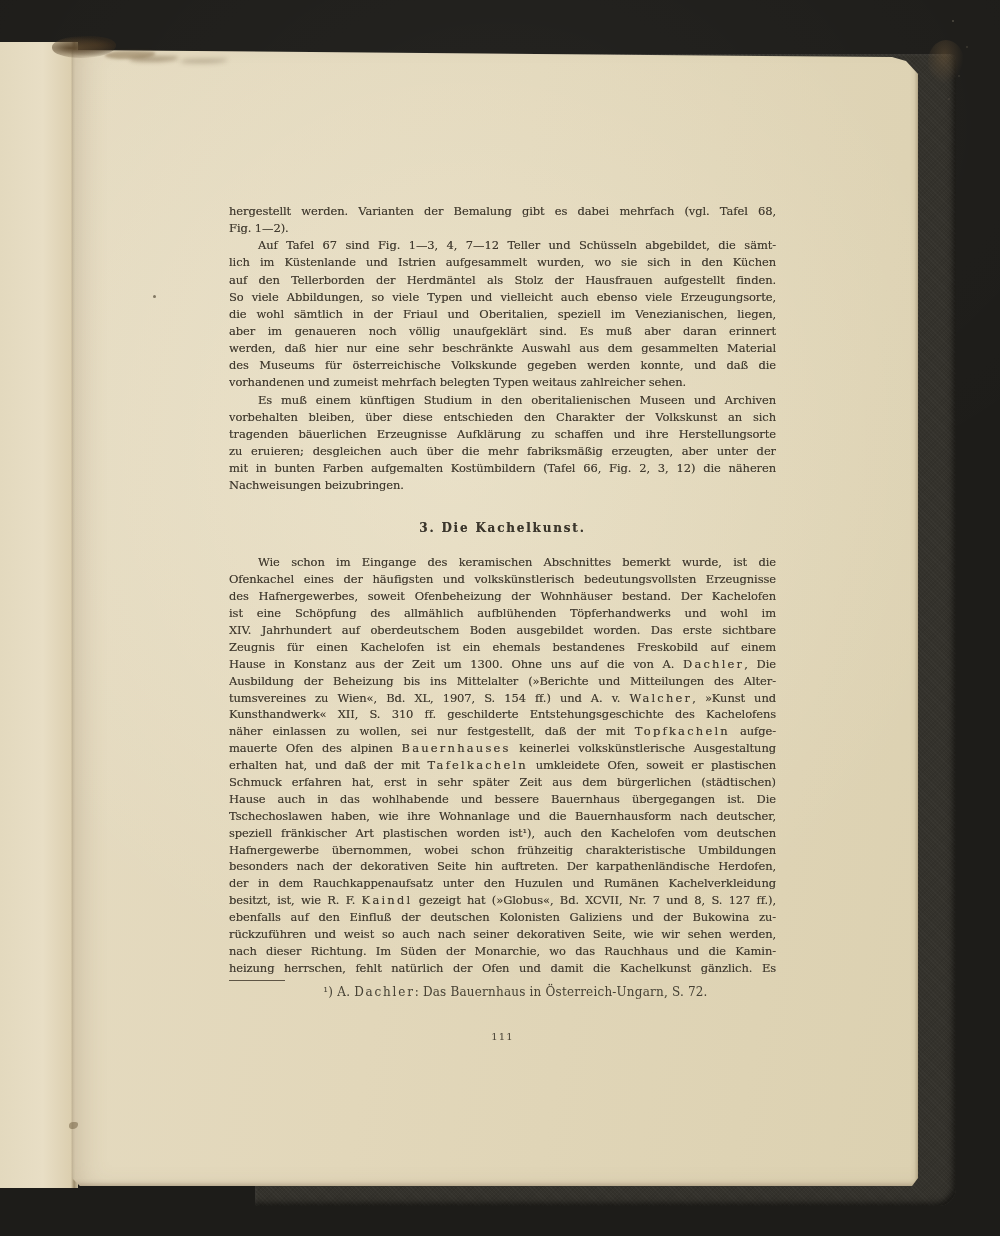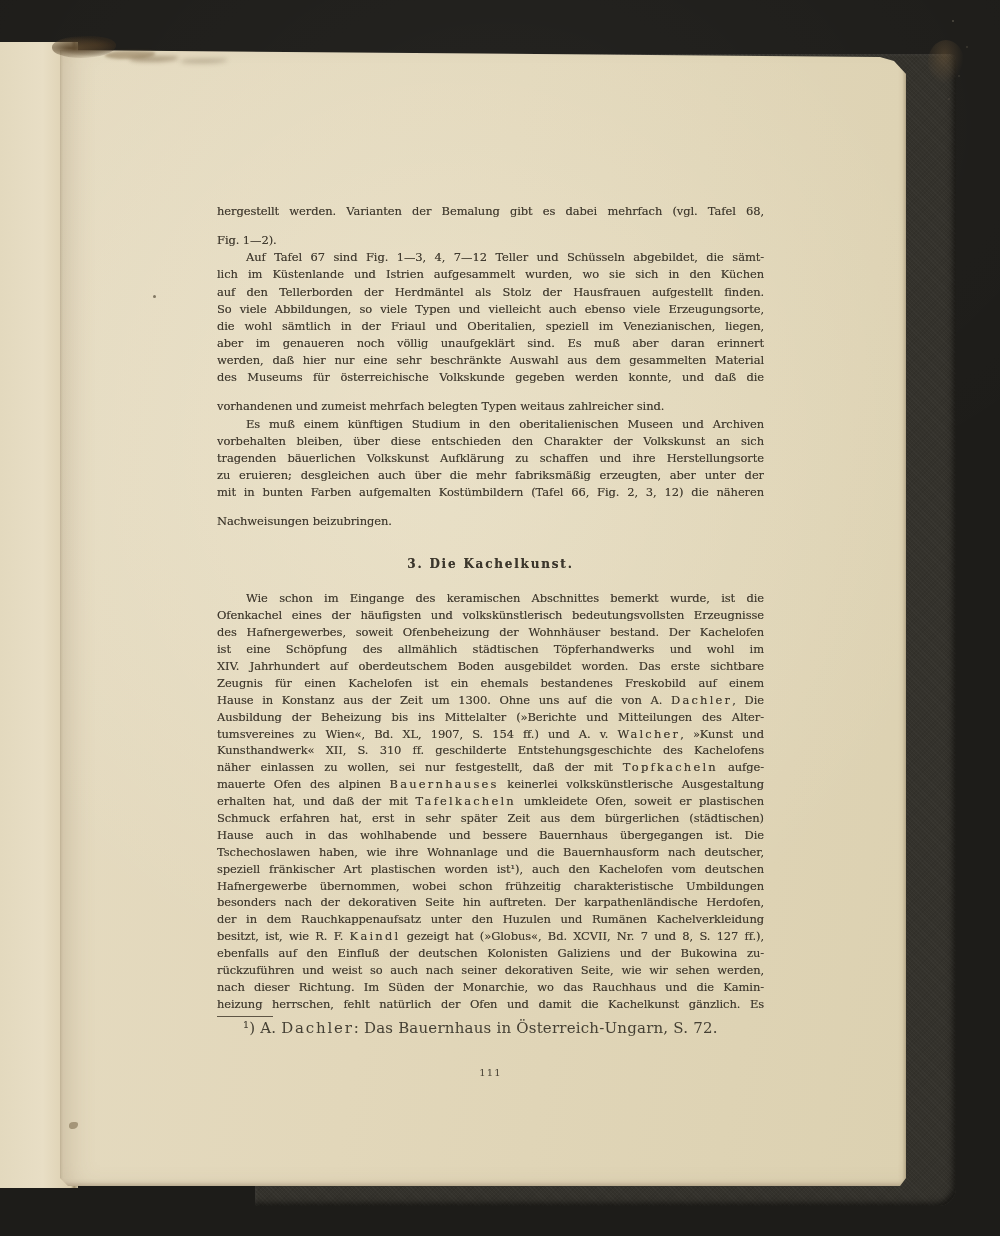--- a/index.html
+++ b/index.html
@@ -34,21 +34,21 @@
   .left-page{
     position:absolute;left:0;top:42px;width:78px;height:1146px;
     background:linear-gradient(90deg,#e3d9be 0%,#e8dec5 55%,#dccfb0 90%,#ccc0a1 100%);
   }
   .gutter{
     position:absolute;left:71px;top:42px;width:7px;height:1146px;
     background:linear-gradient(90deg, rgba(120,100,65,0) 0%, rgba(110,92,60,.55) 45%, rgba(120,100,65,0) 100%);
   }
   
   .page{
-    position:absolute;left:60px;top:44px;width:846px;height:1142px;
+    position:absolute;left:72px;top:44px;width:846px;height:1142px;
     background:
       radial-gradient(90% 70% at 45% 35%, rgba(255,252,240,.25), transparent 70%),
       linear-gradient(100deg,#e5dbc1 0%, var(--paper) 45%, #dcd1b1 100%);
     clip-path:polygon(0 6px,820px 13px,834px 17px,846px 30px,846px 1134px,840px 1142px,8px 1142px,0 1134px);
     box-shadow:
       inset 16px 0 30px -12px rgba(125,100,68,.30),
       inset 0 4px 4px -2px rgba(60,45,25,.55),
       inset -4px 0 7px -4px rgba(95,78,50,.40),
       inset 0 -4px 6px -4px rgba(95,78,50,.45);
     color:var(--ink);
@@ -60,38 +60,39 @@
     font-size:11.5px;
     letter-spacing:-.1px;
     line-height:17.15px;height:17.15px;
     overflow:hidden;
     text-align:justify;text-align-last:justify;
     color:var(--ink);
     text-shadow:0 0 .4px rgba(62,55,42,.55);
   }
   .tight .line{line-height:16.9px;height:16.9px;}
   .line.ind{text-indent:29px;}
-  .line.lastline{text-align-last:left;margin-top:12px;}
+  .line.lastline{text-align-last:left;}
   .sperr{letter-spacing:2.2px;}
   .heading{
     margin-top:25px;margin-bottom:17px;
     height:18px;line-height:18px;
     text-align:center;
     font-weight:bold;font-size:12px;letter-spacing:1.8px;
     color:#3b362c;
     text-shadow:0 0 .4px rgba(59,54,44,.6);
   }
   .fn-rule{
     margin-top:3px;
     width:56px;height:1px;background:rgba(70,62,48,.85);
   }
   .fn-text{
     margin-top:5px;padding-left:26px;
-    font-size:15px;letter-spacing:.2px;line-height:13px;
+    font-size:12px;letter-spacing:.2px;line-height:13px;
     color:#454034;
+    text-align:center;
   }
   .fn-text .sperr{letter-spacing:1.8px;}
   .pagenum{
     margin-top:32px;width:547px;text-align:center;
     font-size:10px;letter-spacing:1.2px;color:#4a4437;
   }
   
   .worn-top{
     position:absolute;left:52px;top:36px;width:64px;height:22px;
     background:
@@ -136,36 +137,36 @@
           </div>
           <div class="para">
             <div class="line ind">Auf Tafel 67 sind Fig. 1—3, 4, 7—12 Teller und Schüsseln abgebildet, die sämt-</div>
             <div class="line">lich im Küstenlande und Istrien aufgesammelt wurden, wo sie sich in den Küchen</div>
             <div class="line">auf den Tellerborden der Herdmäntel als Stolz der Hausfrauen aufgestellt finden.</div>
             <div class="line">So viele Abbildungen, so viele Typen und vielleicht auch ebenso viele Erzeugungsorte,</div>
             <div class="line">die wohl sämtlich in der Friaul und Oberitalien, speziell im Venezianischen, liegen,</div>
             <div class="line">aber im genaueren noch völlig unaufgeklärt sind. Es muß aber daran erinnert</div>
             <div class="line">werden, daß hier nur eine sehr beschränkte Auswahl aus dem gesammelten Material</div>
             <div class="line">des Museums für österreichische Volkskunde gegeben werden konnte, und daß die</div>
-            <div class="line lastline">vorhandenen und zumeist mehrfach belegten Typen weitaus zahlreicher sind.</div>
+            <div class="line lastline">vorhandenen und zumeist mehrfach belegten Typen weitaus zahlreicher sehen.</div>
           </div>
           <div class="para">
             <div class="line ind">Es muß einem künftigen Studium in den oberitalienischen Museen und Archiven</div>
             <div class="line">vorbehalten bleiben, über diese entschieden den Charakter der Volkskunst an sich</div>
-            <div class="line">tragenden bäuerlichen Volkskunst Aufklärung zu schaffen und ihre Herstellungsorte</div>
+            <div class="line">tragenden bäuerlichen Erzeugnisse Aufklärung zu schaffen und ihre Herstellungsorte</div>
             <div class="line">zu eruieren; desgleichen auch über die mehr fabriksmäßig erzeugten, aber unter der</div>
             <div class="line">mit in bunten Farben aufgemalten Kostümbildern (Tafel 66, Fig. 2, 3, 12) die näheren</div>
             <div class="line lastline">Nachweisungen beizubringen.</div>
           </div>
           <div class="heading">3. Die Kachelkunst.</div>
           <div class="para tight">
             <div class="line ind">Wie schon im Eingange des keramischen Abschnittes bemerkt wurde, ist die</div>
             <div class="line">Ofenkachel eines der häufigsten und volkskünstlerisch bedeutungsvollsten Erzeugnisse</div>
             <div class="line">des Hafnergewerbes, soweit Ofenbeheizung der Wohnhäuser bestand. Der Kachelofen</div>
-            <div class="line">ist eine Schöpfung des allmählich städtischen Töpferhandwerks und wohl im</div>
+            <div class="line">ist eine Schöpfung des allmählich aufblühenden Töpferhandwerks und wohl im</div>
             <div class="line">XIV. Jahrhundert auf oberdeutschem Boden ausgebildet worden. Das erste sichtbare</div>
             <div class="line">Zeugnis für einen Kachelofen ist ein ehemals bestandenes Freskobild auf einem</div>
             <div class="line">Hause in Konstanz aus der Zeit um 1300. Ohne uns auf die von A. <span class="sperr">Dachler</span>, Die</div>
             <div class="line">Ausbildung der Beheizung bis ins Mittelalter (»Berichte und Mitteilungen des Alter-</div>
             <div class="line">tumsvereines zu Wien«, Bd. XL, 1907, S. 154 ff.) und A. v. <span class="sperr">Walcher</span>, »Kunst und</div>
             <div class="line">Kunsthandwerk« XII, S. 310 ff. geschilderte Entstehungsgeschichte des Kachelofens</div>
             <div class="line">näher einlassen zu wollen, sei nur festgestellt, daß der mit <span class="sperr">Topfkacheln</span> aufge-</div>
             <div class="line">mauerte Ofen des alpinen <span class="sperr">Bauernhauses</span> keinerlei volkskünstlerische Ausgestaltung</div>
             <div class="line">erhalten hat, und daß der mit <span class="sperr">Tafelkacheln</span> umkleidete Ofen, soweit er plastischen</div>
             <div class="line">Schmuck erfahren hat, erst in sehr später Zeit aus dem bürgerlichen (städtischen)</div>

